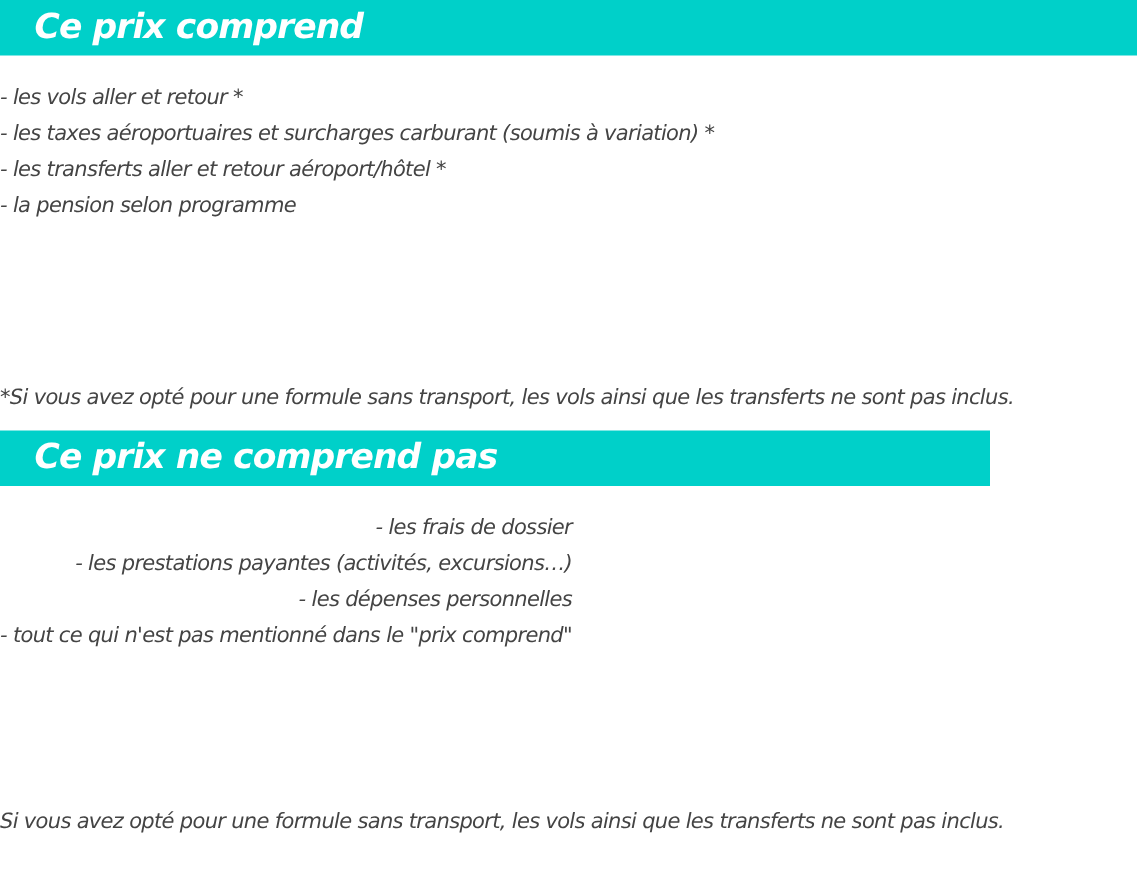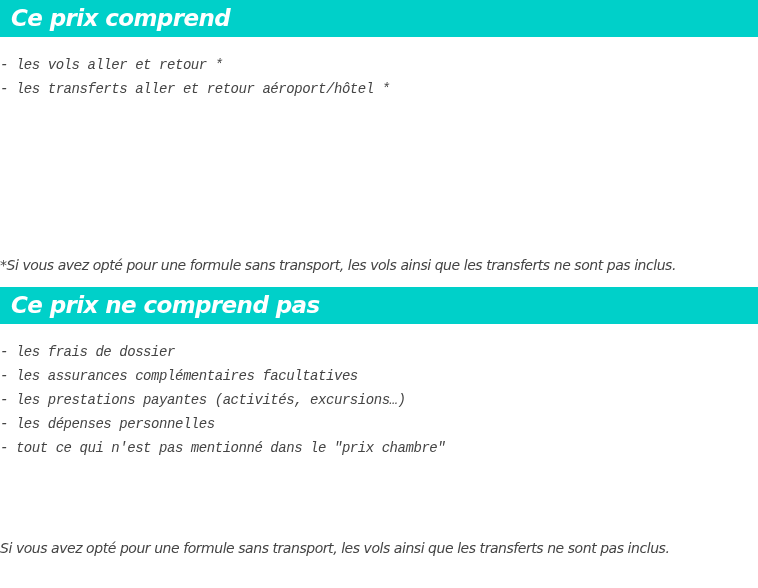--- a/index.html
+++ b/index.html
@@ -5,55 +5,56 @@
     html, body { margin: 0; padding: 0; background: #ffffff; }
     body { width: 758px; height: 588px; overflow: hidden; font-family: "DejaVu Sans", sans-serif; }
     .section-header {
       background: #00d0c9;
       height: 37px;
       color: #ffffff;
       font-style: italic;
       font-weight: bold;
       font-size: 23px;
       line-height: 37px;
-      padding-left: 11px;
+      padding-left: 23px;
       letter-spacing: -0.6px;
       box-sizing: border-box;
     }
-    .list { margin: 0; padding: 0; list-style: none; font-family: Liberation Mono, monospace; }
+    .list { margin: 0; padding: 0; list-style: none; }
     .list li, .note {
       font-style: italic;
       font-size: 14px;
       color: #444444;
       line-height: 24px;
       letter-spacing: -0.45px;
       white-space: nowrap;
     }
     #s1 { position: absolute; top: 0; left: 0; width: 758px; }
     #s1 .list { position: absolute; top: 53px; left: 0; }
     #s1 .note { position: absolute; top: 213px; left: 0; margin-top: 40px; }
-    #s2 { position: absolute; top: 287px; left: 0; width: 758px; }
-    #s2 .list { position: absolute; top: 53px; left: 0; }
+    #s2 { position: absolute; top: 287px; left: 0; width: 660px; }
+    #s2 .list { position: absolute; top: 53px; left: 0; text-align: right; }
     #s2 .note { position: absolute; top: 249px; left: 0; }
   </style>
 </head>
 <body>
 
 <section id="s1">
   <div class="section-header">Ce prix comprend</div>
   <ul class="list">
     <li>- les vols aller et retour *</li>
+    <li>- les taxes aéroportuaires et surcharges carburant (soumis à variation) *</li>
     <li>- les transferts aller et retour aéroport/hôtel *</li>
+    <li>- la pension selon programme</li>
   </ul>
   <div class="note">*Si vous avez opté pour une formule sans transport, les vols ainsi que les transferts ne sont pas inclus.</div>
 </section>
 
 <section id="s2">
   <div class="section-header">Ce prix ne comprend pas</div>
   <ul class="list">
     <li>- les frais de dossier</li>
-    <li>- les assurances complémentaires facultatives</li>
     <li>- les prestations payantes (activités, excursions…)</li>
     <li>- les dépenses personnelles</li>
-    <li>- tout ce qui n'est pas mentionné dans le "prix chambre"</li>
+    <li>- tout ce qui n'est pas mentionné dans le "prix comprend"</li>
   </ul>
   <div class="note">Si vous avez opté pour une formule sans transport, les vols ainsi que les transferts ne sont pas inclus.</div>
 </section>
 
 </body></html>

